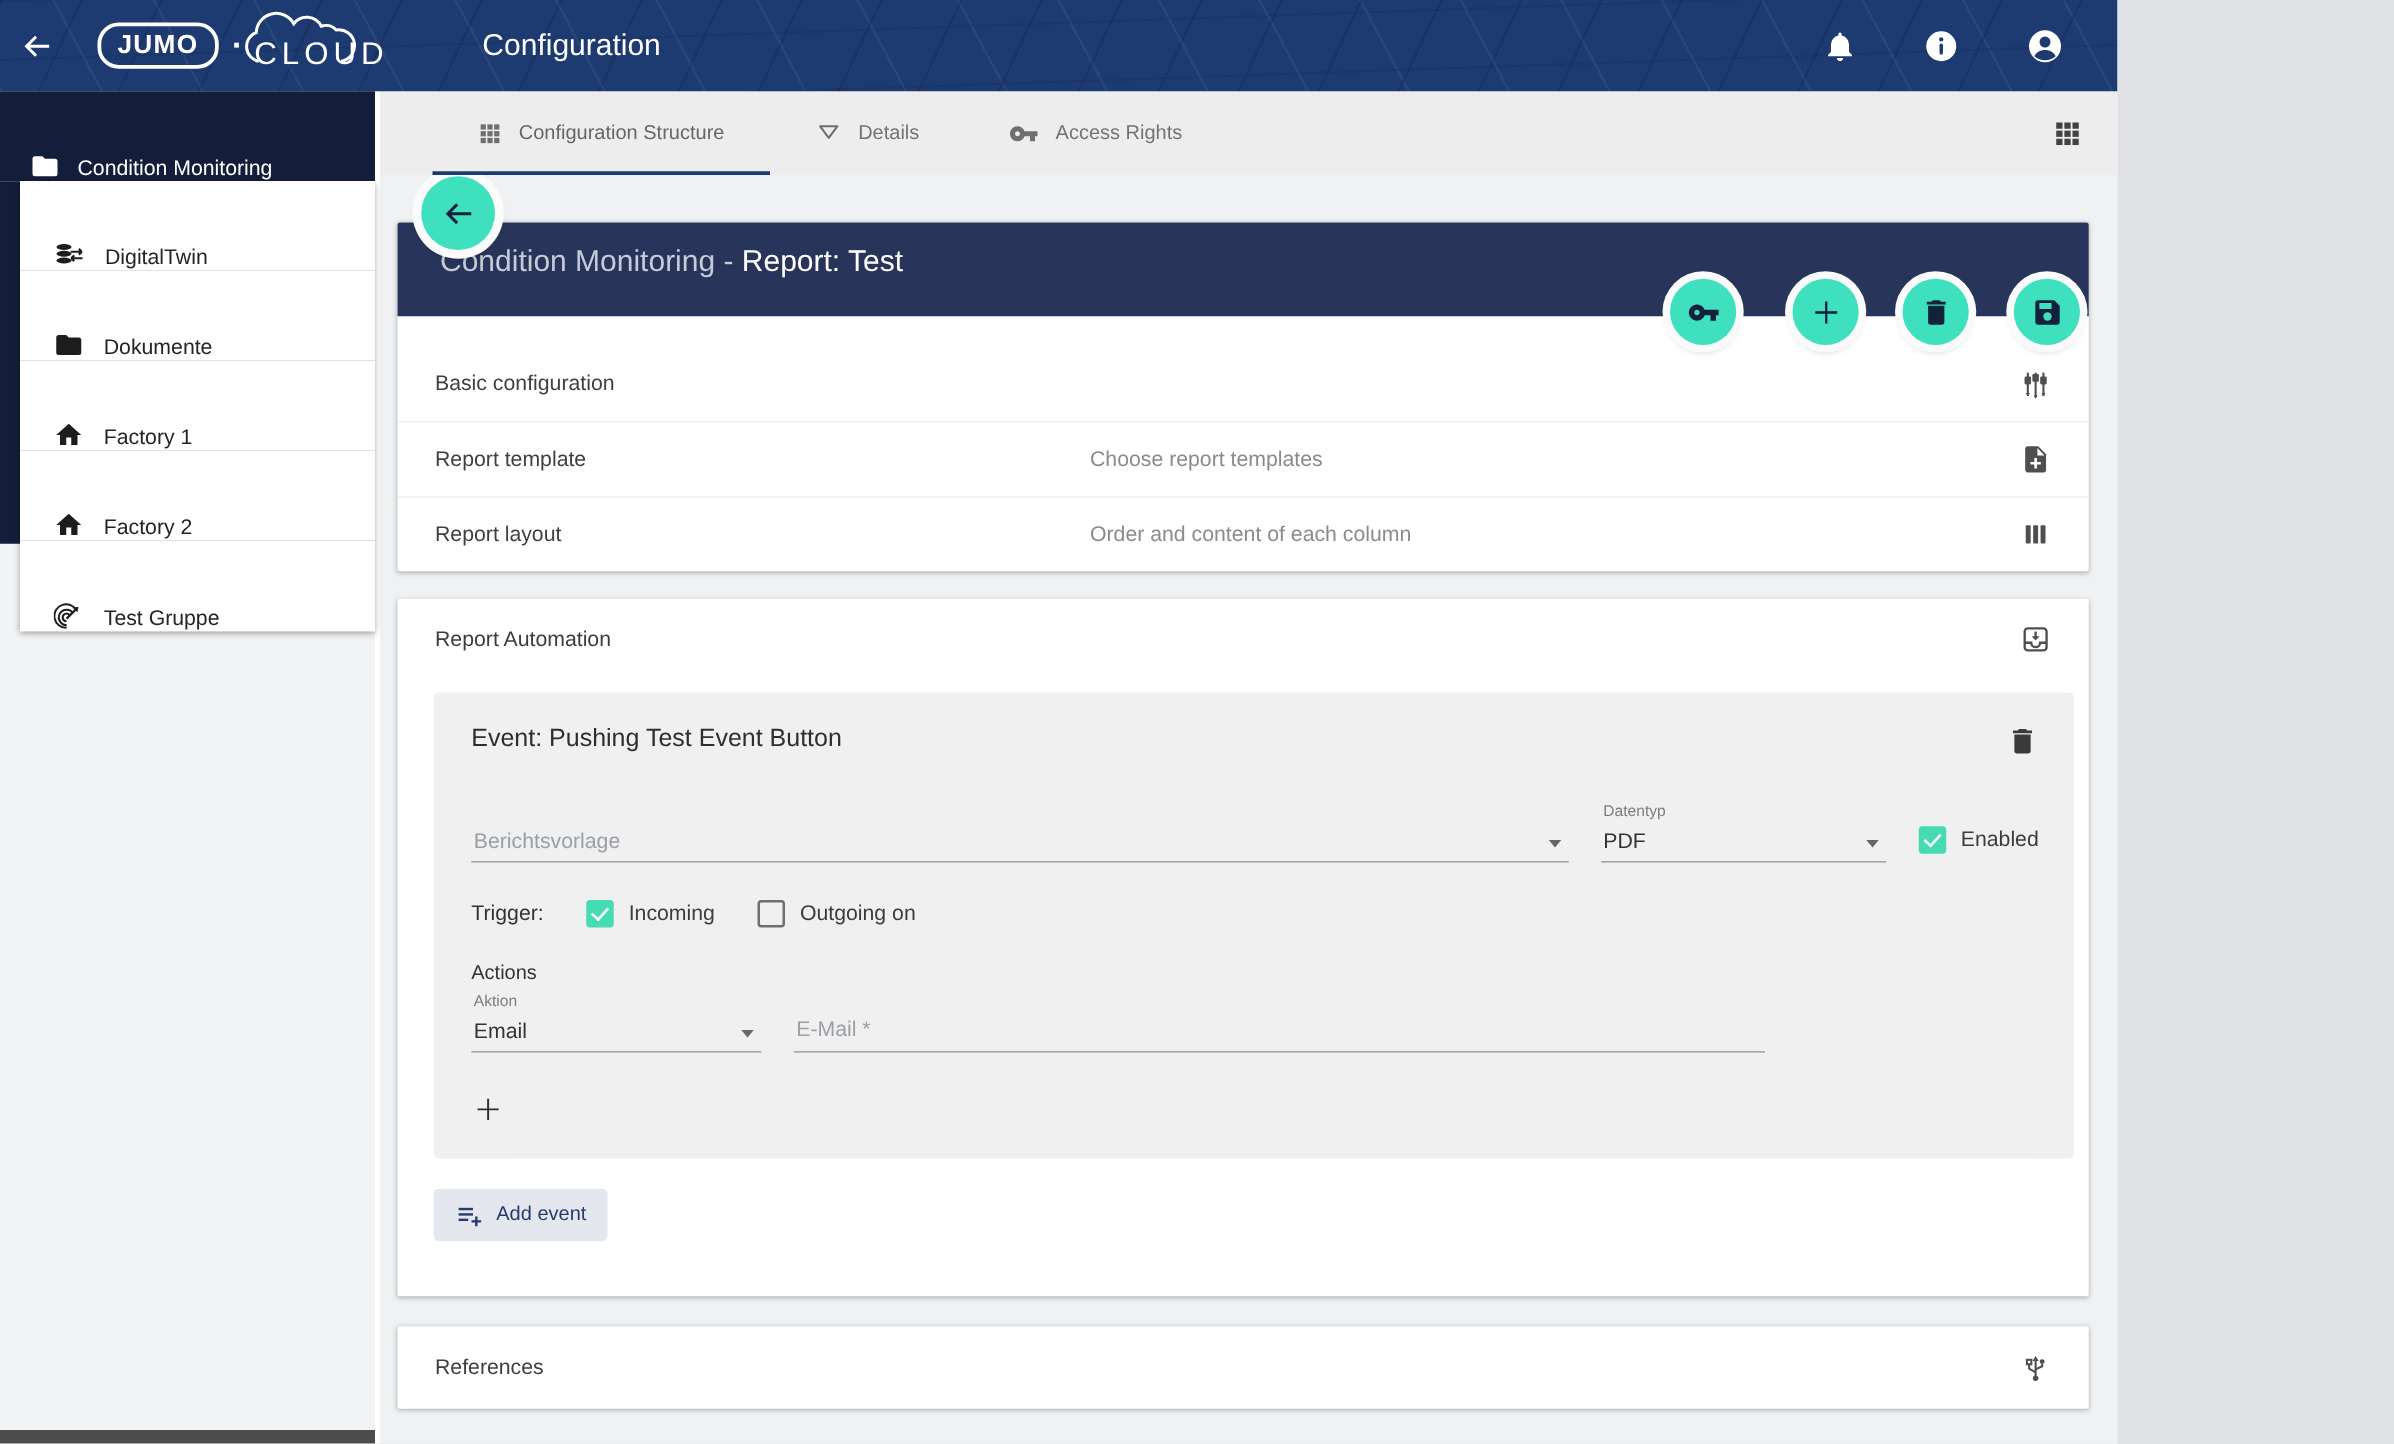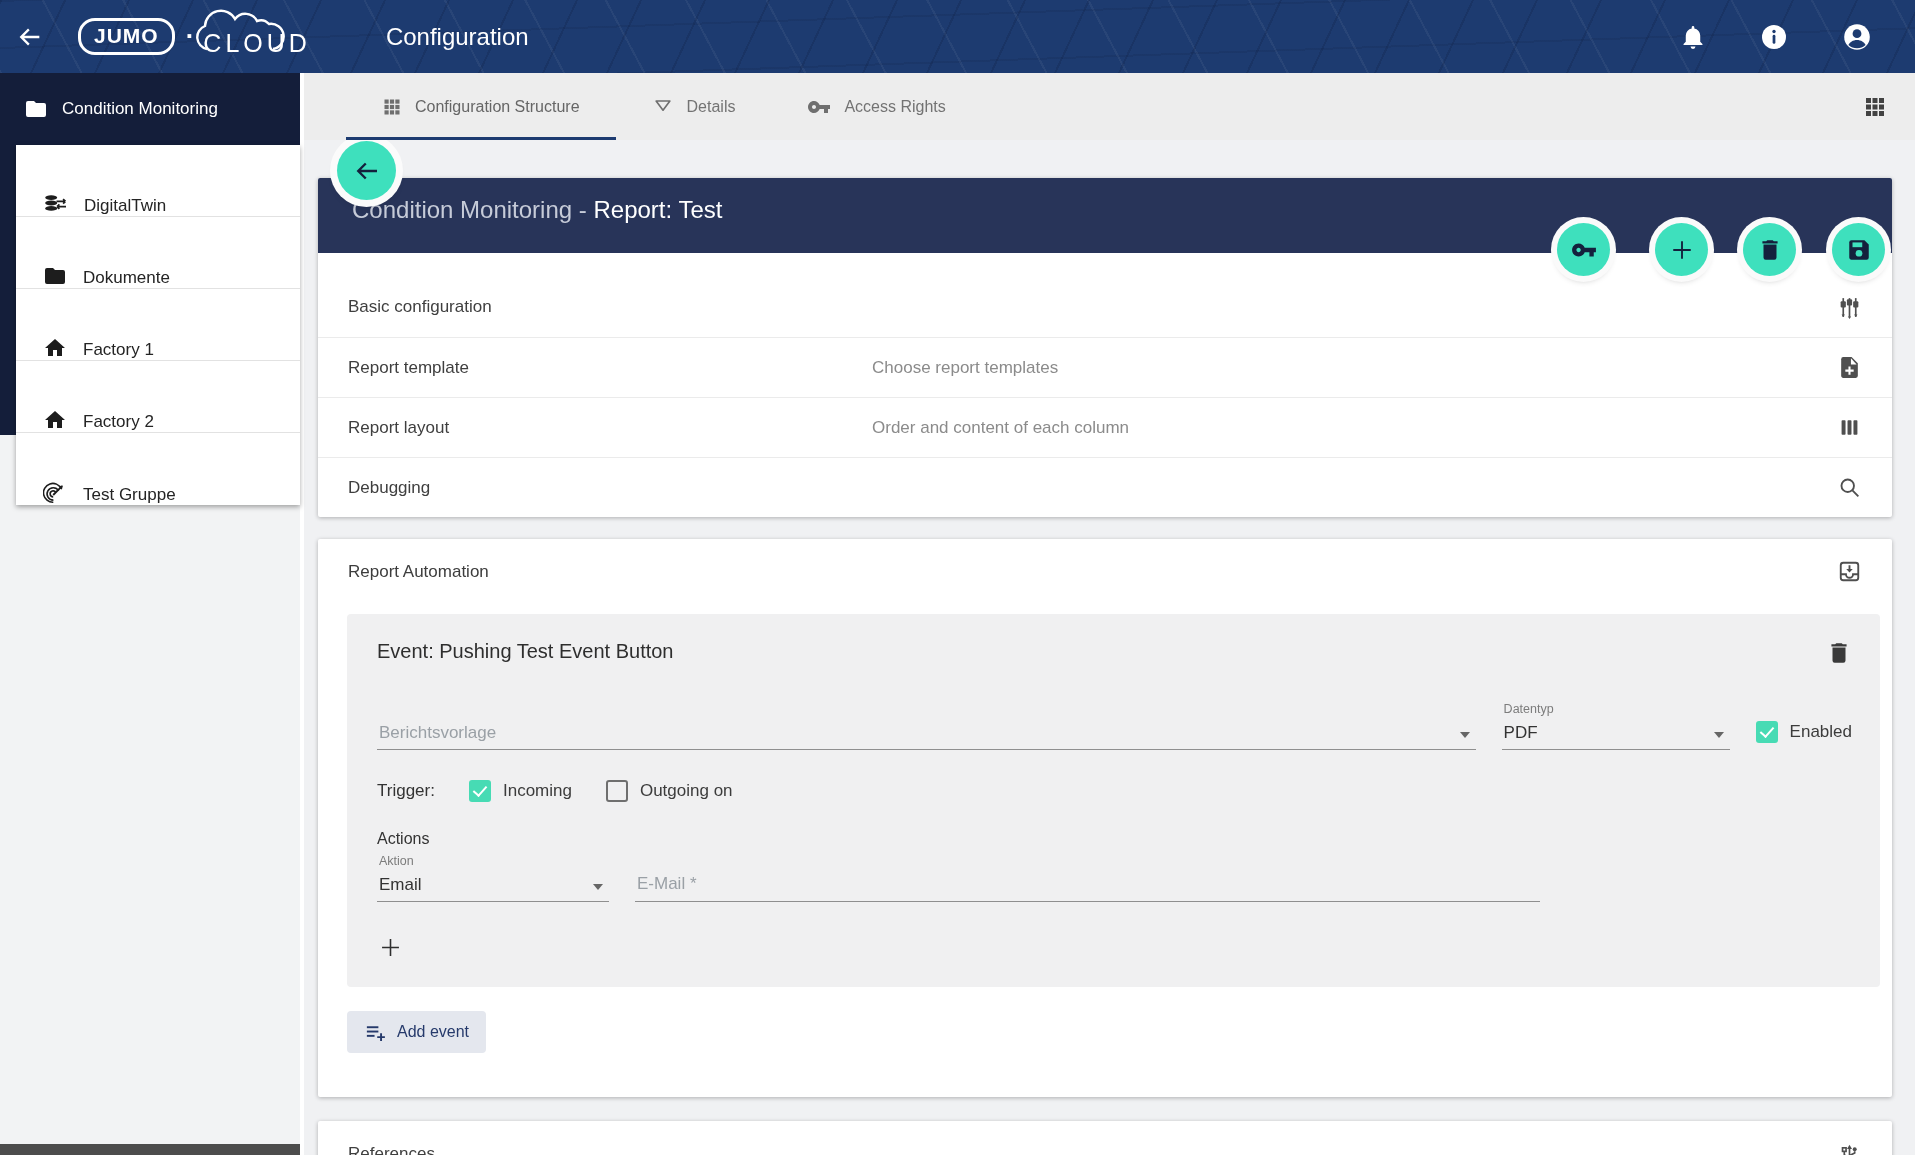--- a/index.html
+++ b/index.html
@@ -1,18 +1,18 @@
 <!DOCTYPE html>
 <html><head>
 <meta charset="utf-8">
 <style>
   * { margin:0; padding:0; box-sizing:border-box; }
   html,body { background:#dfe1e4; }
   .app{
-    position:relative; width:1915px; height:1155px; overflow:hidden;
+    position:relative; width:1694px; height:1155px; overflow:hidden;
     font-family:"Liberation Sans", sans-serif; color:#3c3c3c; background:#f0f1f3;
   }
   
   .header{
     position:relative; height:73px; background:#1d3b70; display:flex; align-items:center;
     background-image:
       repeating-linear-gradient(115deg, rgba(10,20,50,.18) 0 2px, transparent 2px 58px),
       repeating-linear-gradient(62deg, rgba(255,255,255,.05) 0 2px, transparent 2px 71px),
       repeating-linear-gradient(178deg, rgba(8,16,40,.10) 0 2px, transparent 2px 47px);
     z-index:30;
@@ -32,21 +32,21 @@
   .hdr-icon-btn{ background:none; border:none; cursor:pointer; display:flex; }
   
   .body{ display:flex; height:1082px; }
   
   .sidebar{ position:relative; width:300px; flex:0 0 300px; background:#f2f3f4; }
   .sidebar::before{ 
     content:""; position:absolute; left:0; top:72px; width:16px; height:290px; background:#141e3a;
   }
   .side-selected{
     position:relative; height:72px; background:#141e3a; color:#fff;
-    display:flex; align-items:center; gap:14px; padding:0 10px 0 24px;
+    display:flex; align-items:flex-end; gap:14px; padding:0 10px 0 24px;
     font-size:17px; cursor:pointer; z-index:2;
   }
   .side-card{
     position:relative; margin-left:16px; background:#fff; z-index:2;
     box-shadow:0 2px 5px rgba(0,0,0,.35);
   }
   .side-item{
     height:72px; display:flex; align-items:flex-end; gap:16px; padding:0 10px 0 27px;
     font-size:17px; color:#242424; border-bottom:1px solid #e2e2e2; cursor:pointer; background:#fff;
   }
@@ -413,30 +413,20 @@
               <button class="row-icon">
                 <svg width="25" height="25" viewBox="0 0 24 24">
                     <g fill="#4f4f4f">
                       <rect x="4.4" y="5" width="3.8" height="14" rx="0.8"></rect>
                       <rect x="10.1" y="5" width="3.8" height="14" rx="0.8"></rect>
                       <rect x="15.8" y="5" width="3.8" height="14" rx="0.8"></rect>
                     </g>
                   </svg>
               </button>
             </div>
-            <div class="row">
-              <span class="row-label">Debugging</span>
-              <span class="row-hint"></span>
-              <button class="row-icon">
-                <svg width="25" height="25" viewBox="0 0 24 24">
-                    <circle cx="10.3" cy="10.3" r="6" fill="none" stroke="#4f4f4f" stroke-width="1.8"></circle>
-                    <path d="M14.8 14.8 20.5 20.5" stroke="#4f4f4f" stroke-width="1.8"></path>
-                  </svg>
-              </button>
-            </div>
           </div>
         </section>
 
         <section class="card automation">
           <div class="card-head">
             <span class="card-head-title">Report Automation</span>
             <button class="row-icon">
               <svg width="25" height="25" viewBox="0 0 24 24">
                   <rect x="3.6" y="3.6" width="16.8" height="16.8" rx="2.4" fill="none" stroke="#4f4f4f" stroke-width="1.8"></rect>
                   <path d="M3.8 14.6h4.8a3.4 3.4 0 0 0 6.8 0h4.8" fill="none" stroke="#4f4f4f" stroke-width="1.8"></path>

